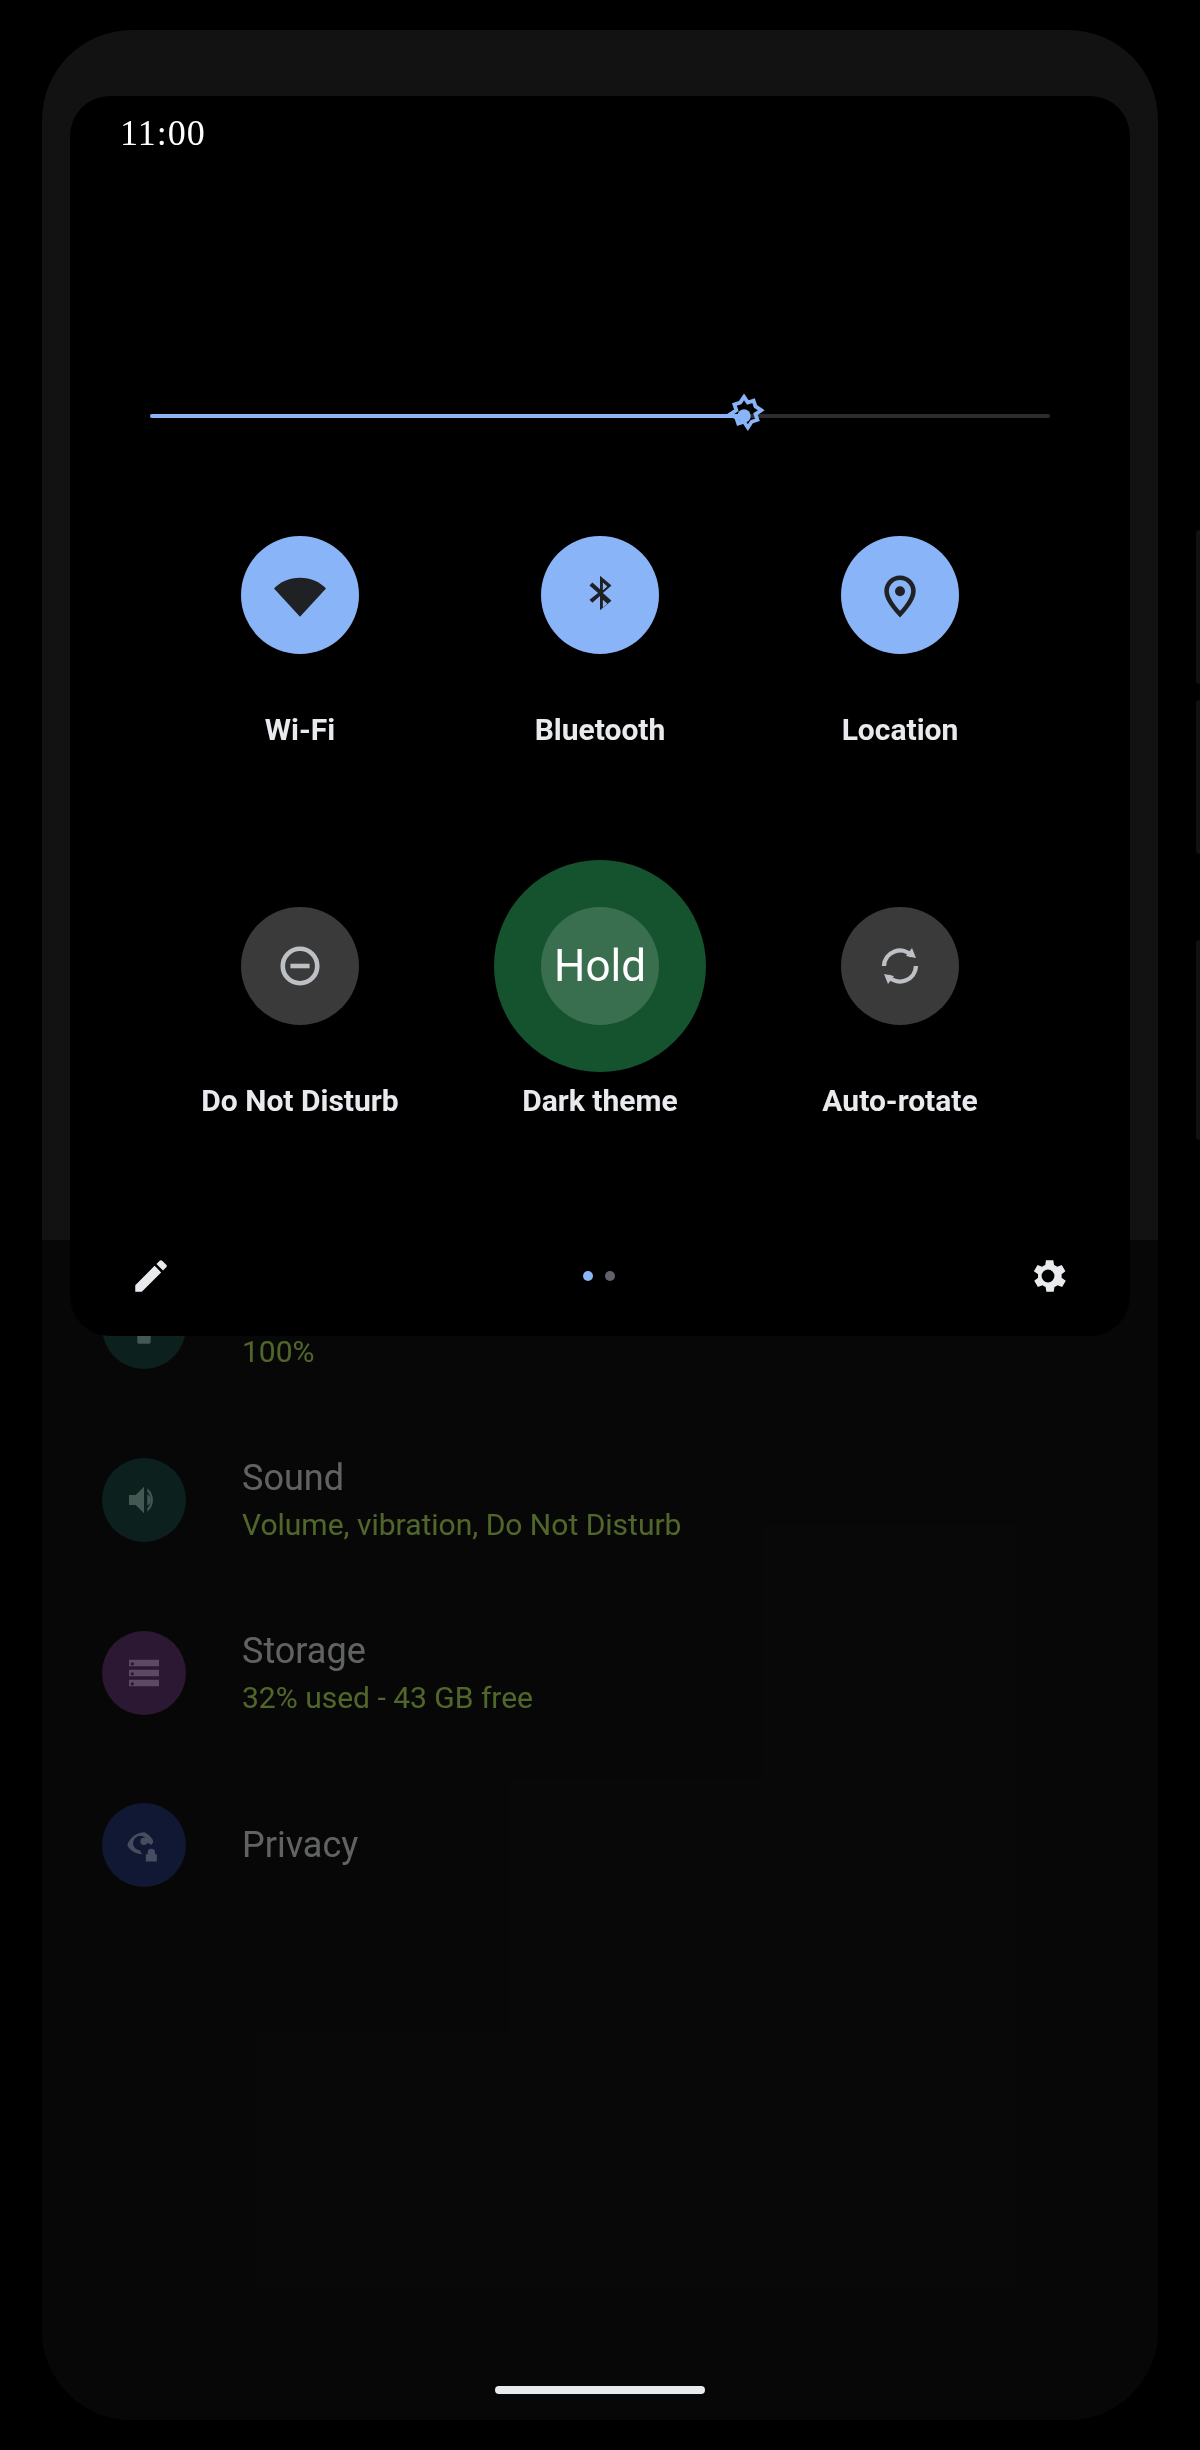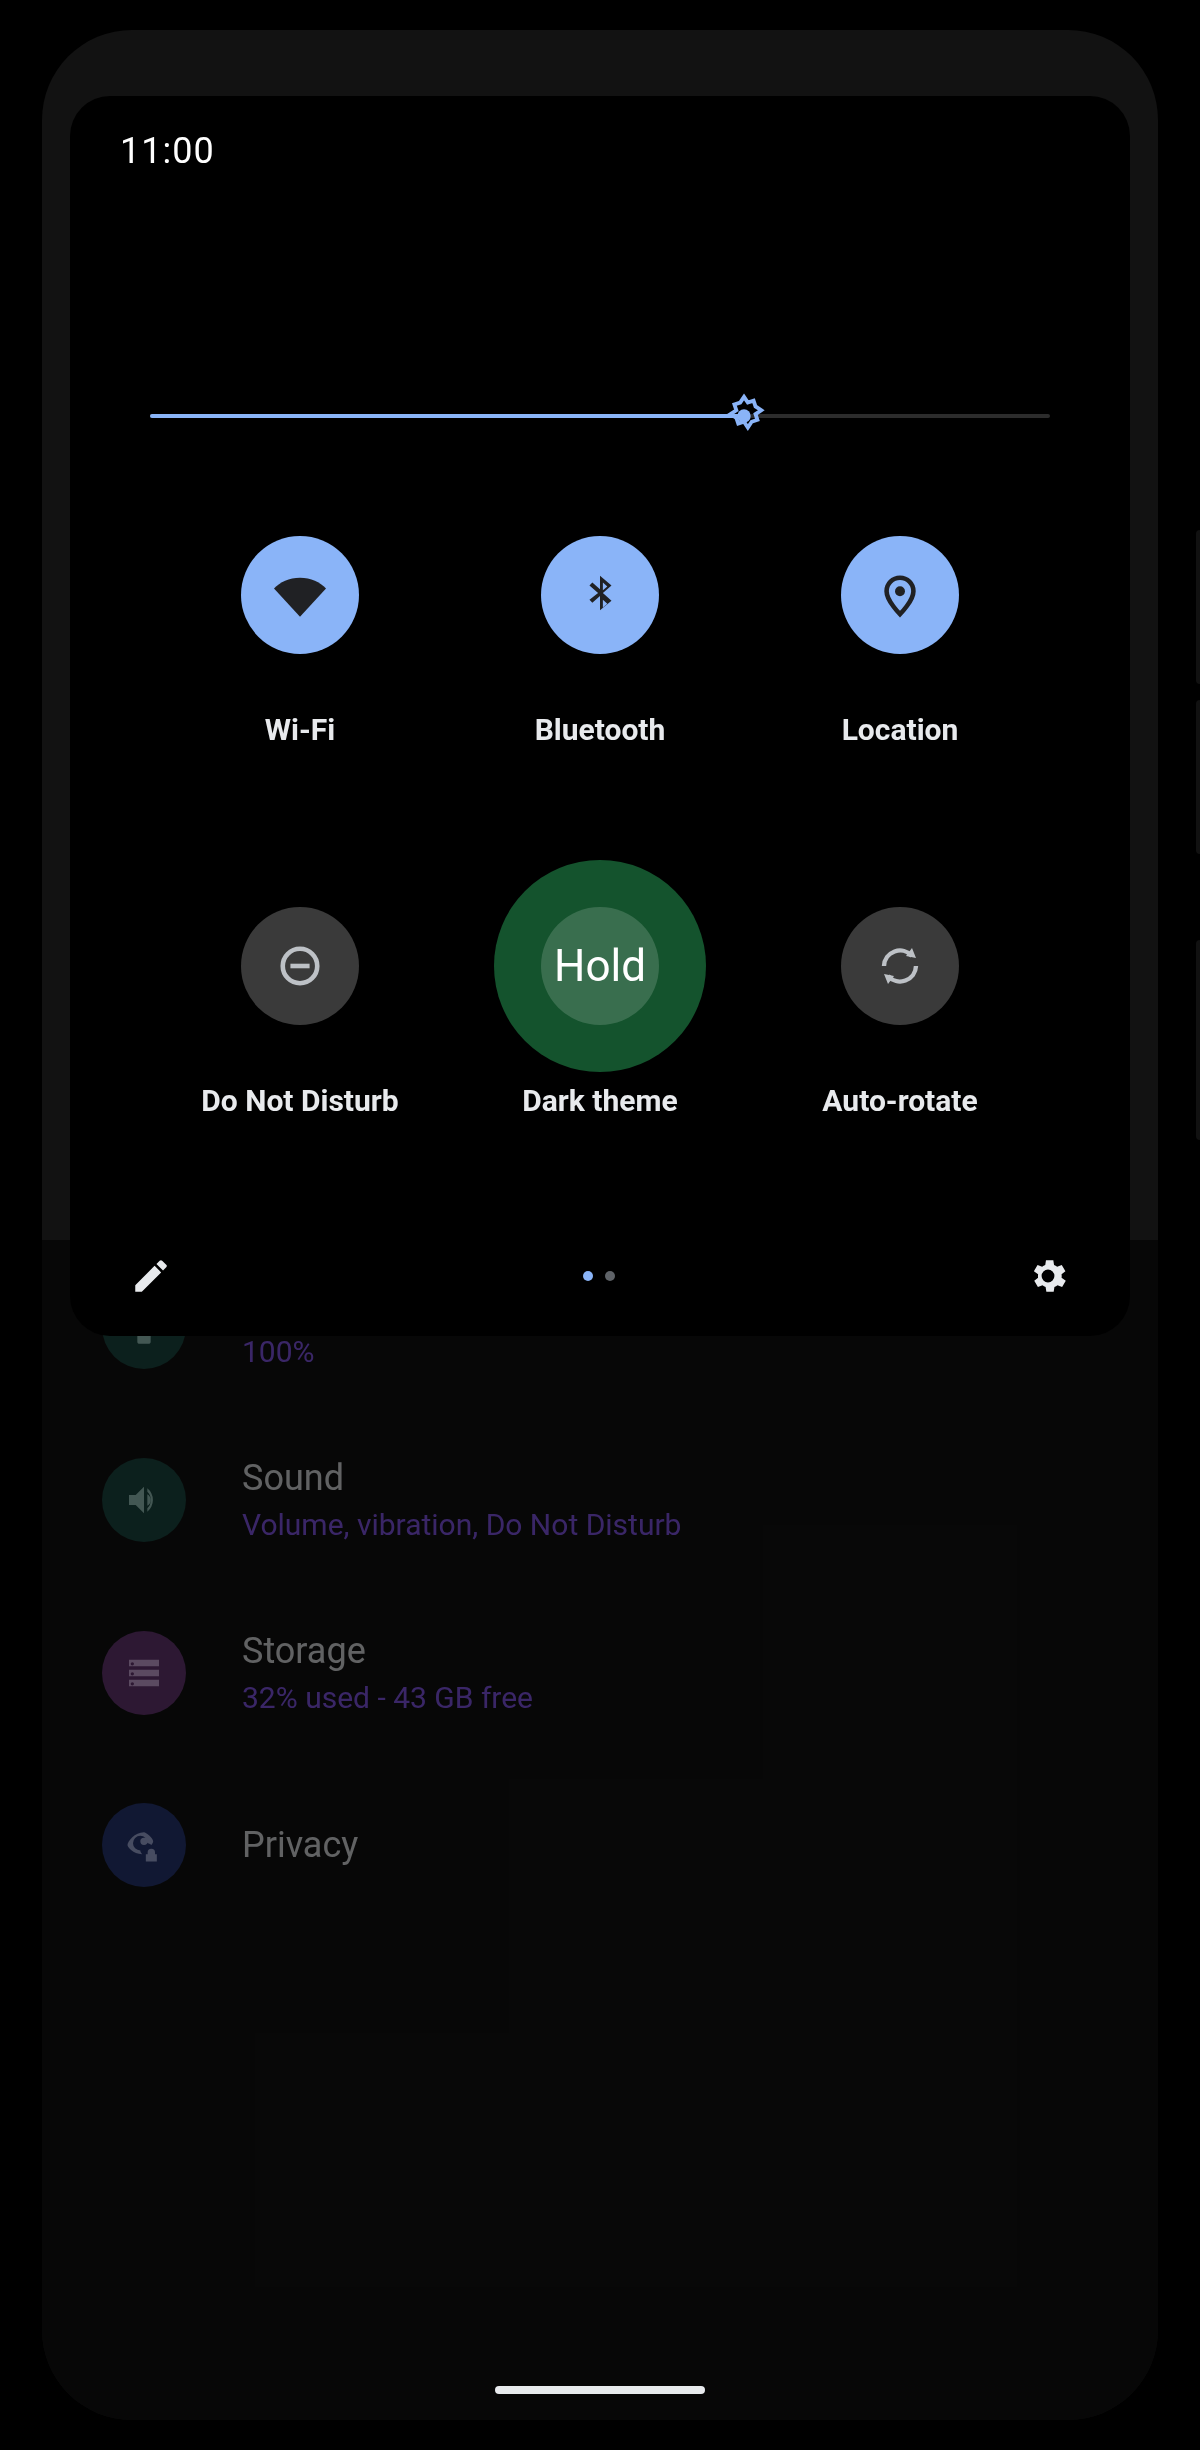--- a/index.html
+++ b/index.html
@@ -23,24 +23,25 @@
   .qs-panel {
     position: absolute;
     left: 28px; top: 66px;
     width: 1060px; height: 1240px;
     background: #000;
     border-radius: 40px;
     color: #fff;
   }
   .clock {
     position: absolute;
-    left: 50px; top: 34px;
+    left: 50px; top: 16px;
     font-size: 36px;
     letter-spacing: 1px;
     font-weight: 400;
+    font-family: Liberation Serif, serif;
   }
   .brightness {
     position: absolute;
     left: 80px; right: 80px; top: 300px;
     height: 40px;
   }
   .brightness .track-bg {
     position: absolute;
     left: 0; right: 0; top: 18px;
     height: 4px;
@@ -139,21 +140,21 @@
     padding: 44px 0;
   }
   .setting-icon {
     width: 84px; height: 84px;
     border-radius: 50%;
     display: flex; align-items: center; justify-content: center;
     flex-shrink: 0;
   }
   .setting-texts { display: flex; flex-direction: column; gap: 8px; }
   .setting-title { font-size: 36px; color: #e8eaed; }
-  .setting-sub { font-size: 30px; color: #8b5cf6; }
+  .setting-sub { font-size: 30px; color: #bef264; }
   .nav-pill {
     position: absolute;
     left: 50%; bottom: 26px;
     transform: translateX(-50%);
     width: 210px; height: 8px;
     background: #e8eaed;
     border-radius: 4px;
   }
   svg { display: block; }
 </style>

